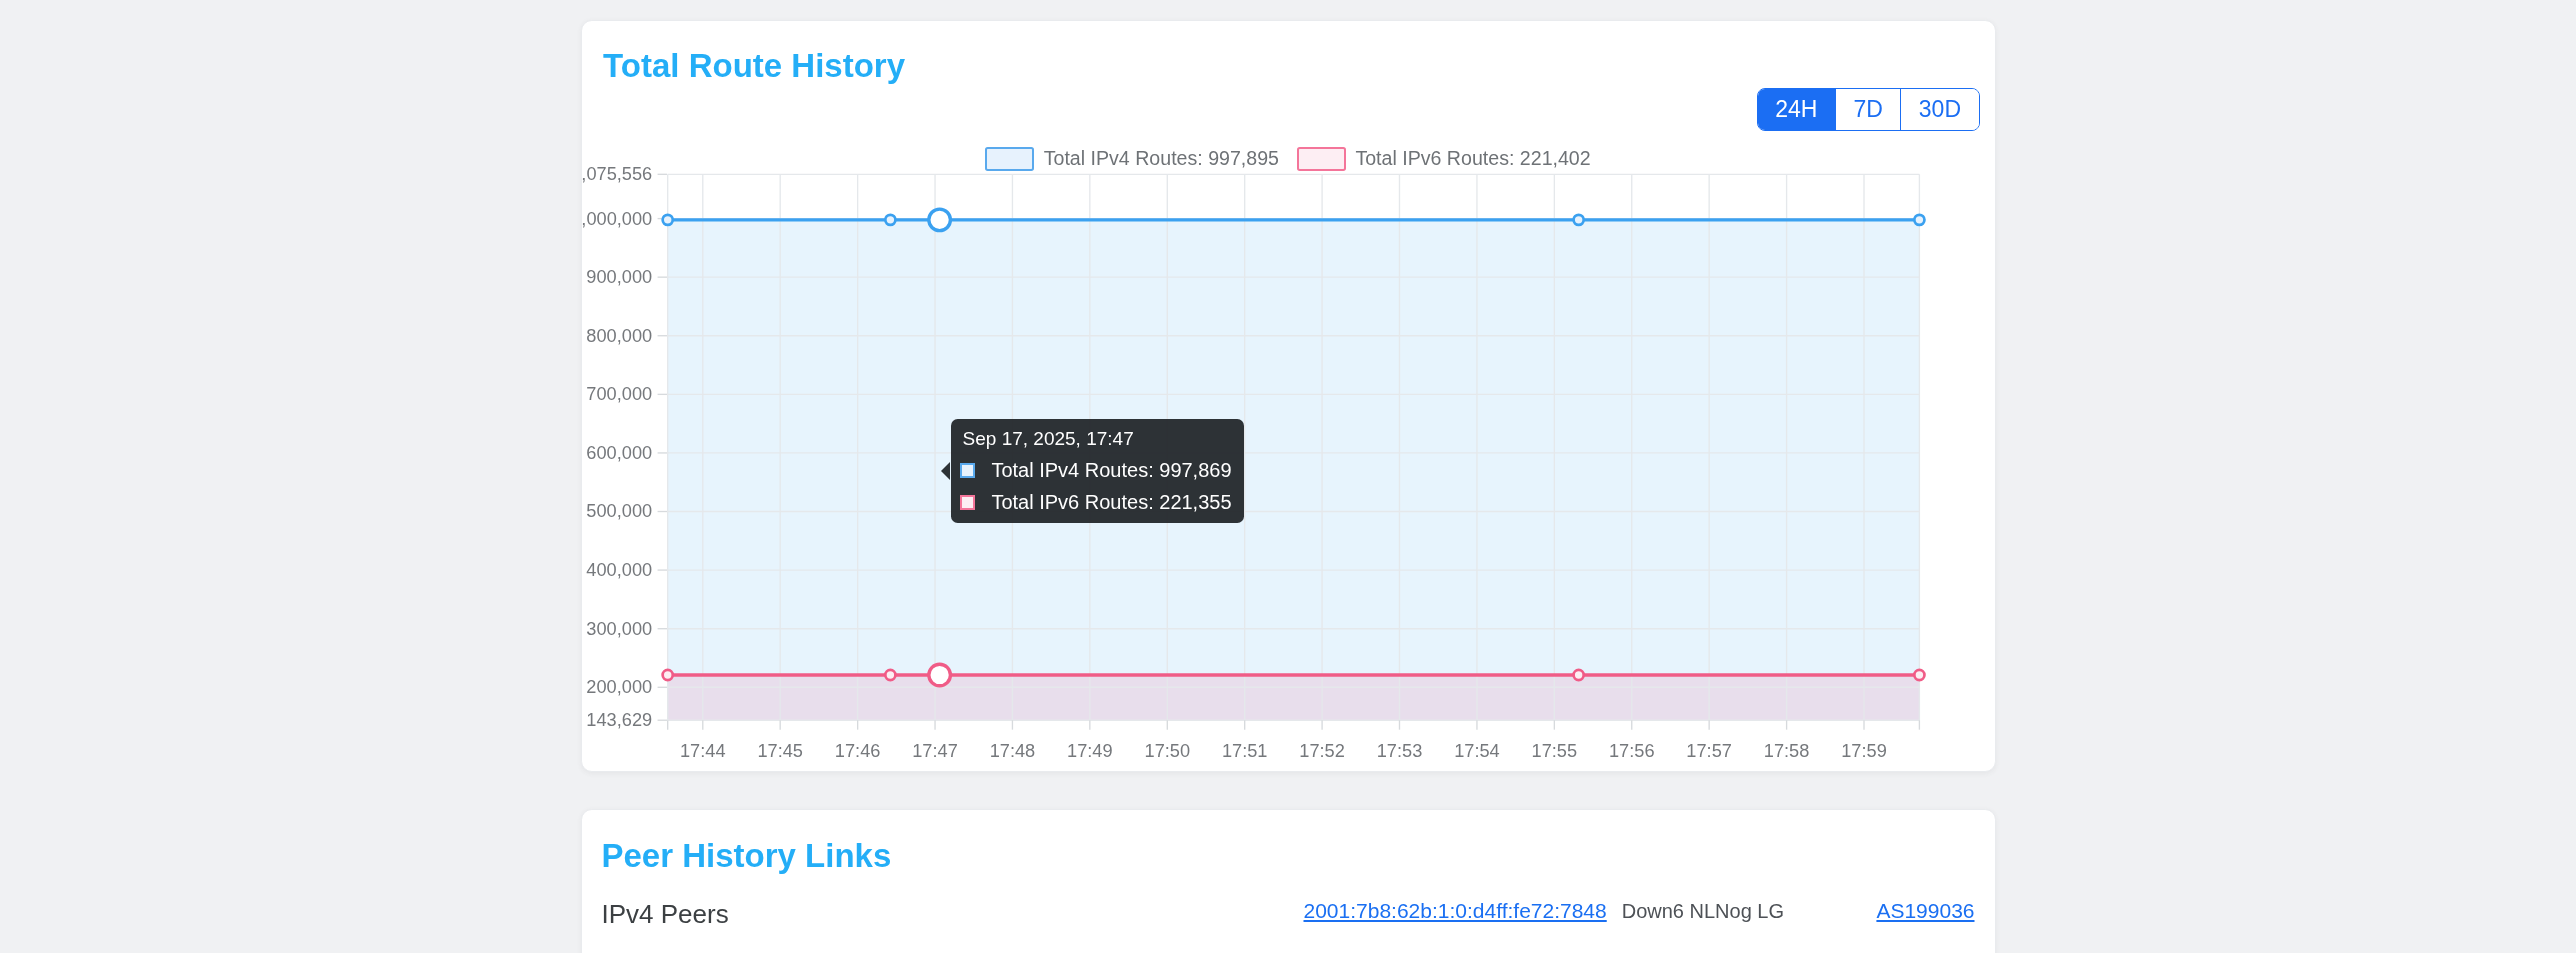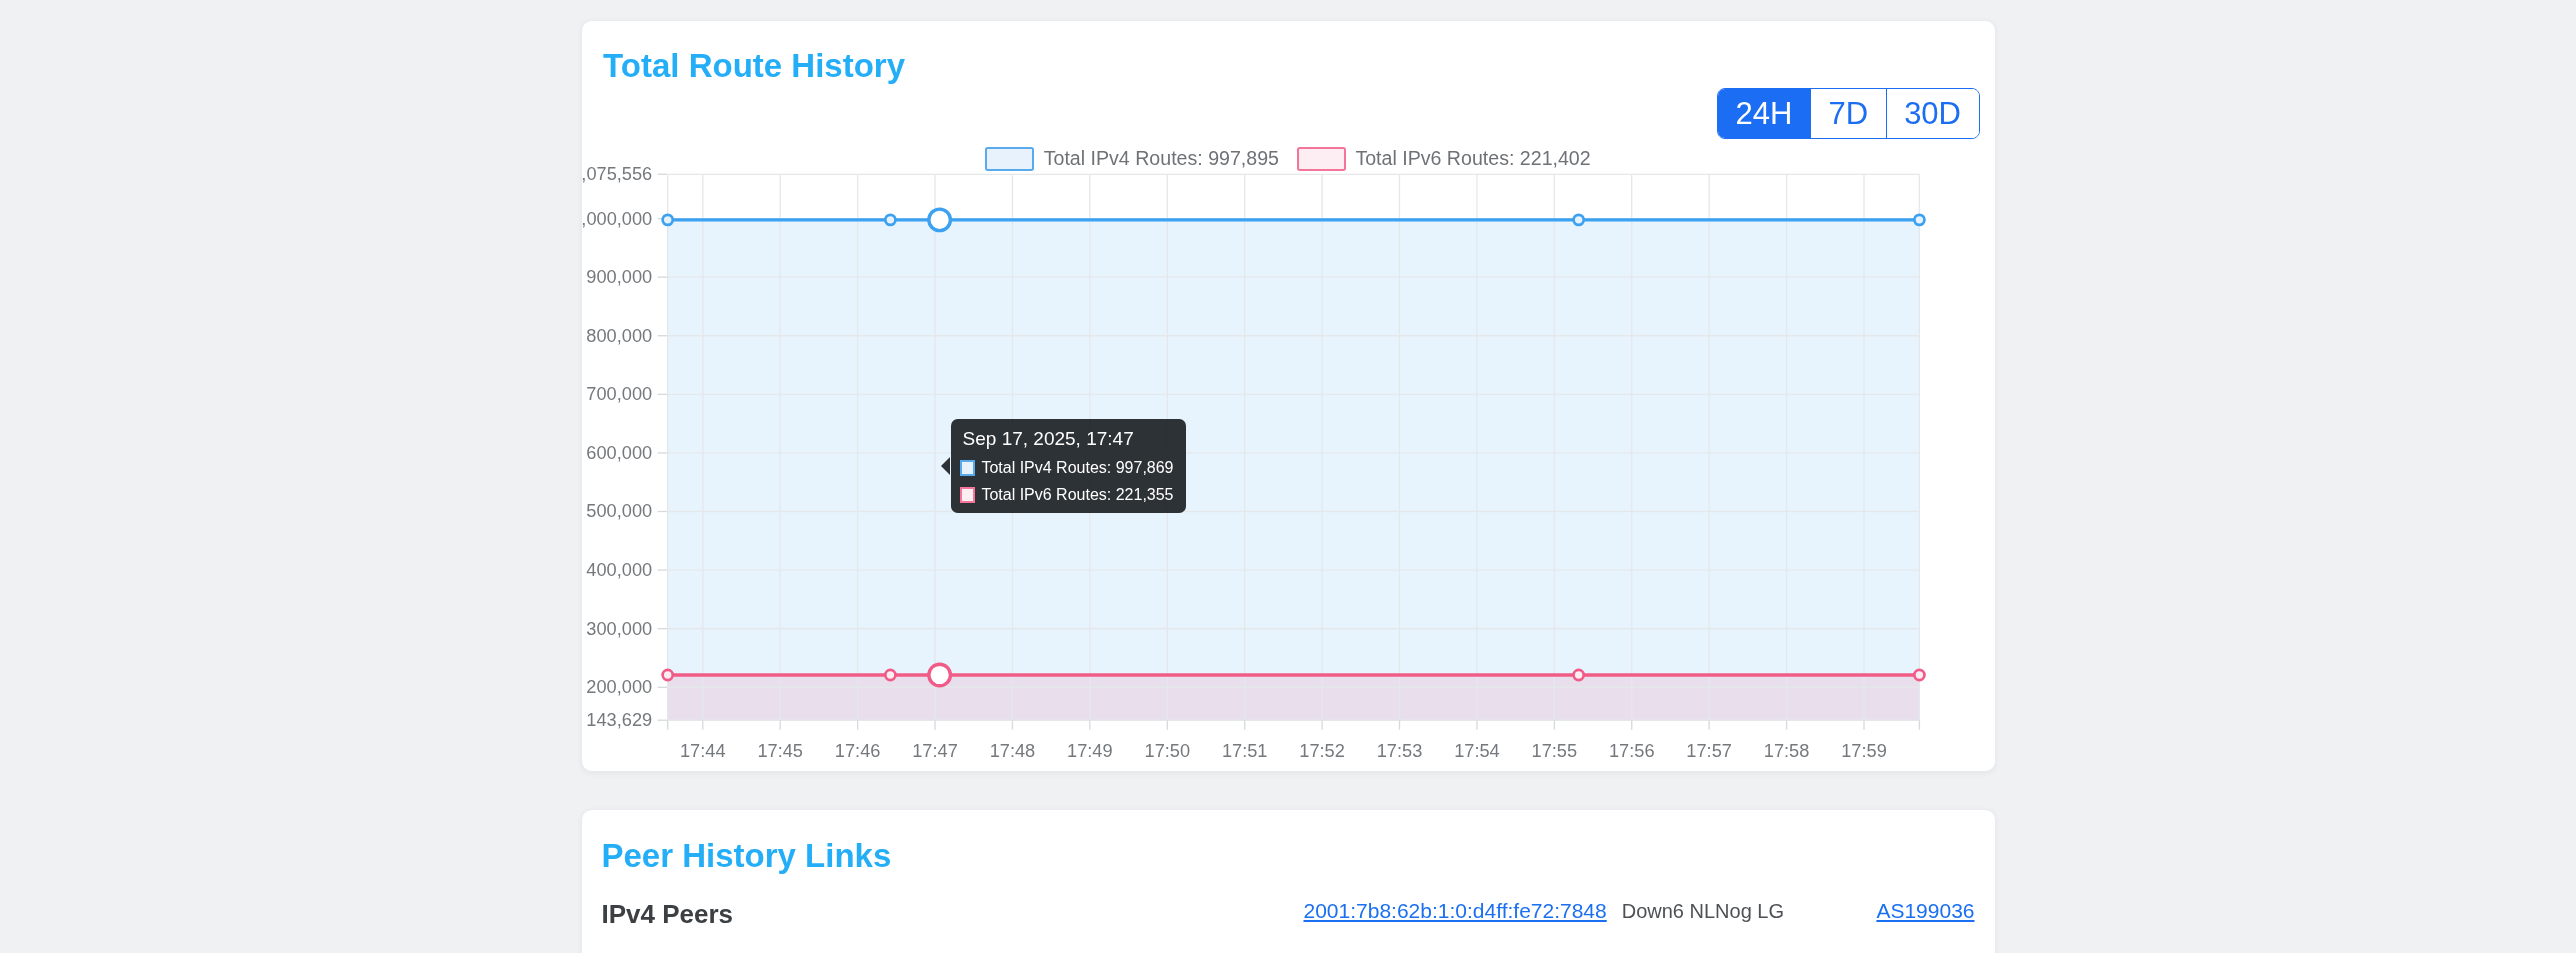--- a/index.html
+++ b/index.html
@@ -35,21 +35,21 @@
     top: 67px;
     right: 15px;
     display: flex;
     border: 1.3px solid #1b6ef3;
     border-radius: 8px;
     overflow: hidden;
     background: #fff;
   }
   .range-btn {
     font-family: "Liberation Sans", sans-serif;
-    font-size: 31px;
+    font-size: 23px;
     line-height: 1;
     padding: 8.8px 17.5px;
     background: #ffffff;
     color: #1b6ef3;
     border: none;
     border-left: 1.3px solid #1b6ef3;
     cursor: pointer;
   }
   .range-btn:first-child { border-left: none; }
   .range-btn.active { background: #1b6ef3; color: #ffffff; }
@@ -99,31 +99,31 @@
   .tooltip:before {
     content: "";
     position: absolute;
     left: -9.4px; top: 50%;
     transform: translateY(-50%);
     border-top: 9.4px solid transparent;
     border-bottom: 9.4px solid transparent;
     border-right: 9.4px solid rgba(33,37,41,0.94);
   }
   .tooltip-title { font-size: 19px; font-weight: normal; margin-bottom: 6px; padding-left: 2.7px; }
-  .tooltip-row { display: flex; align-items: center; gap: 6px; font-size: 16px; margin-top: 9px; }
+  .tooltip-row { display: flex; align-items: center; gap: 16px; font-size: 20px; margin-top: 9px; }
   .tooltip-swatch { width: 15.5px; height: 15.5px; border: 2px solid; }
   .tooltip-swatch.ipv4 { background: #e7f2fd; border-color: #59a9ed; }
   .tooltip-swatch.ipv6 { background: #fdeef3; border-color: #f4759a; }
 
   
   #peer-card .inner { padding: 27px 20px 0 20px; }
   #peer-card .card-title { margin-bottom: 24px; }
   .peer-columns { display: flex; gap: 31px; }
   .peer-col { flex: 1; min-width: 0; }
-  .peer-heading { font-size: 26px; font-weight: 700; color: #3c4043; margin-bottom: 20px; }
+  .peer-heading { font-size: 26px; font-weight: 400; color: #3c4043; margin-bottom: 20px; }
   .peer-row { display: flex; align-items: baseline; gap: 15px; font-size: 21px; }
   .peer-row a { color: #1a6ff2; text-decoration: underline; cursor: pointer; }
   .peer-desc { color: #4d5156; font-size: 20px; }
   .peer-asn { margin-left: auto; }
 </style>
 </head>
 <body>
 
 <div class="card" id="route-card">
   <h1 class="card-title">Total Route History</h1>

